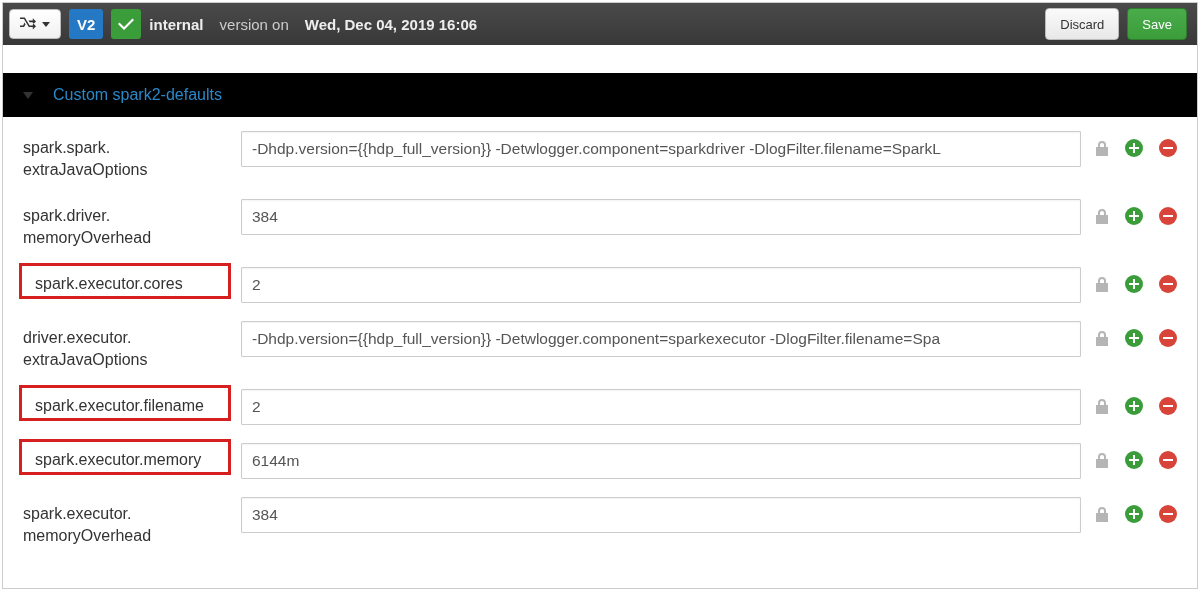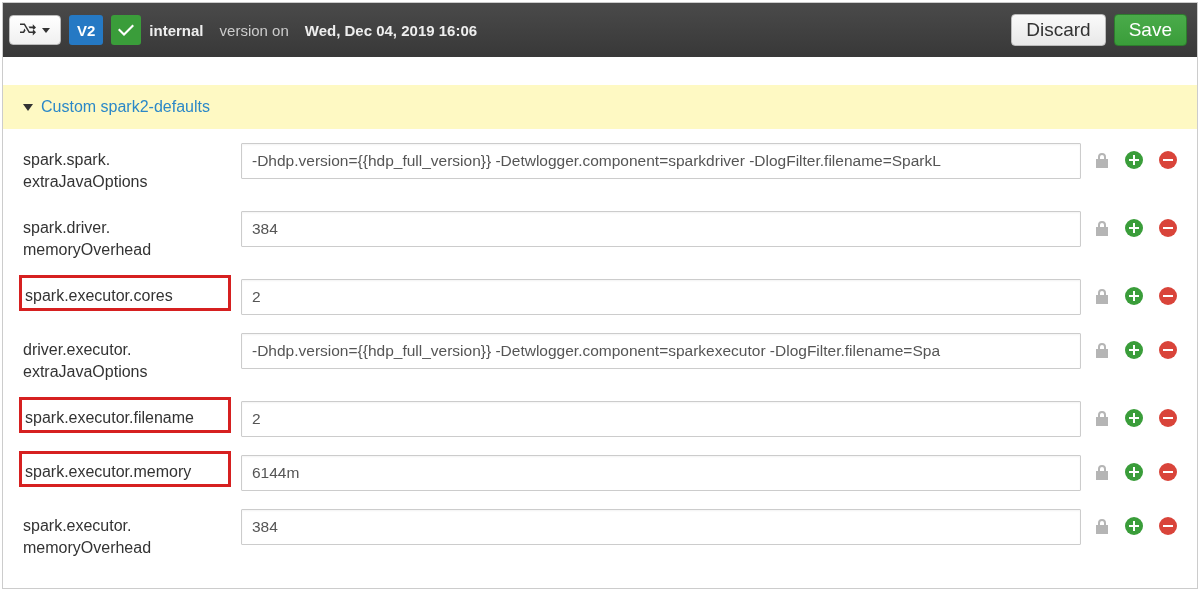--- a/index.html
+++ b/index.html
@@ -13,21 +13,21 @@
   .frame {
     border: 1px solid #ccc;
     width: 1196px;
     height: 587px;
     overflow: hidden;
   }
 
   
   .topbar {
     background: linear-gradient(to bottom, #4a4a4a, #383838);
-    height: 54px;
+    height: 42px;
     display: flex;
     align-items: center;
     padding: 0 10px 0 6px;
     gap: 8px;
   }
   .shuffle-btn {
     background: linear-gradient(to bottom, #fff, #f0f0f0);
     border: 1px solid #bbb;
     border-radius: 4px;
     height: 30px;
@@ -73,43 +73,43 @@
     display: flex;
     align-items: baseline;
     gap: 16px;
   }
   .topbar-text .bold { color: #eee; font-weight: bold; }
   .topbar-spacer { flex: 1; }
   .btn {
     height: 32px;
     padding: 0 14px;
     border-radius: 4px;
-    font-size: 19px;
+    font-size: 13px;
     cursor: pointer;
     border: 1px solid transparent;
   }
   .btn-discard {
     background: linear-gradient(to bottom, #fafafa, #e8e8e8);
     border-color: #bbb;
     color: #333;
   }
   .btn-save {
     background: linear-gradient(to bottom, #4aab4a, #3a9d3a);
     border-color: #2d7d2d;
     color: #fff;
   }
 
   
   .section-header {
-    background: #fef9c3;
+    background: #000000;
     height: 44px;
     display: flex;
     align-items: center;
     padding: 0 20px;
-    gap: 8px;
+    gap: 20px;
     margin-top: 28px;
   }
   .section-caret {
     width: 0; height: 0;
     border-left: 5px solid transparent;
     border-right: 5px solid transparent;
     border-top: 7px solid #333;
   }
   .section-title {
     color: #2b88c8;
@@ -132,21 +132,21 @@
     font-size: 16px;
     color: #333;
     line-height: 22px;
     padding-top: 6px;
     word-wrap: break-word;
     position: relative;
   }
   .prop-label.highlighted {
     outline: 3px solid #d62020;
     outline-offset: 1px;
-    padding-left: 2px;
+    padding-left: 12px;
   }
   .prop-input {
     flex: 1;
     height: 36px;
     border: 1px solid #ccc;
     border-radius: 1px;
     padding: 0 10px;
     font-size: 15.5px;
     color: #555;
     box-shadow: inset 0 1px 2px rgba(0,0,0,0.05);

